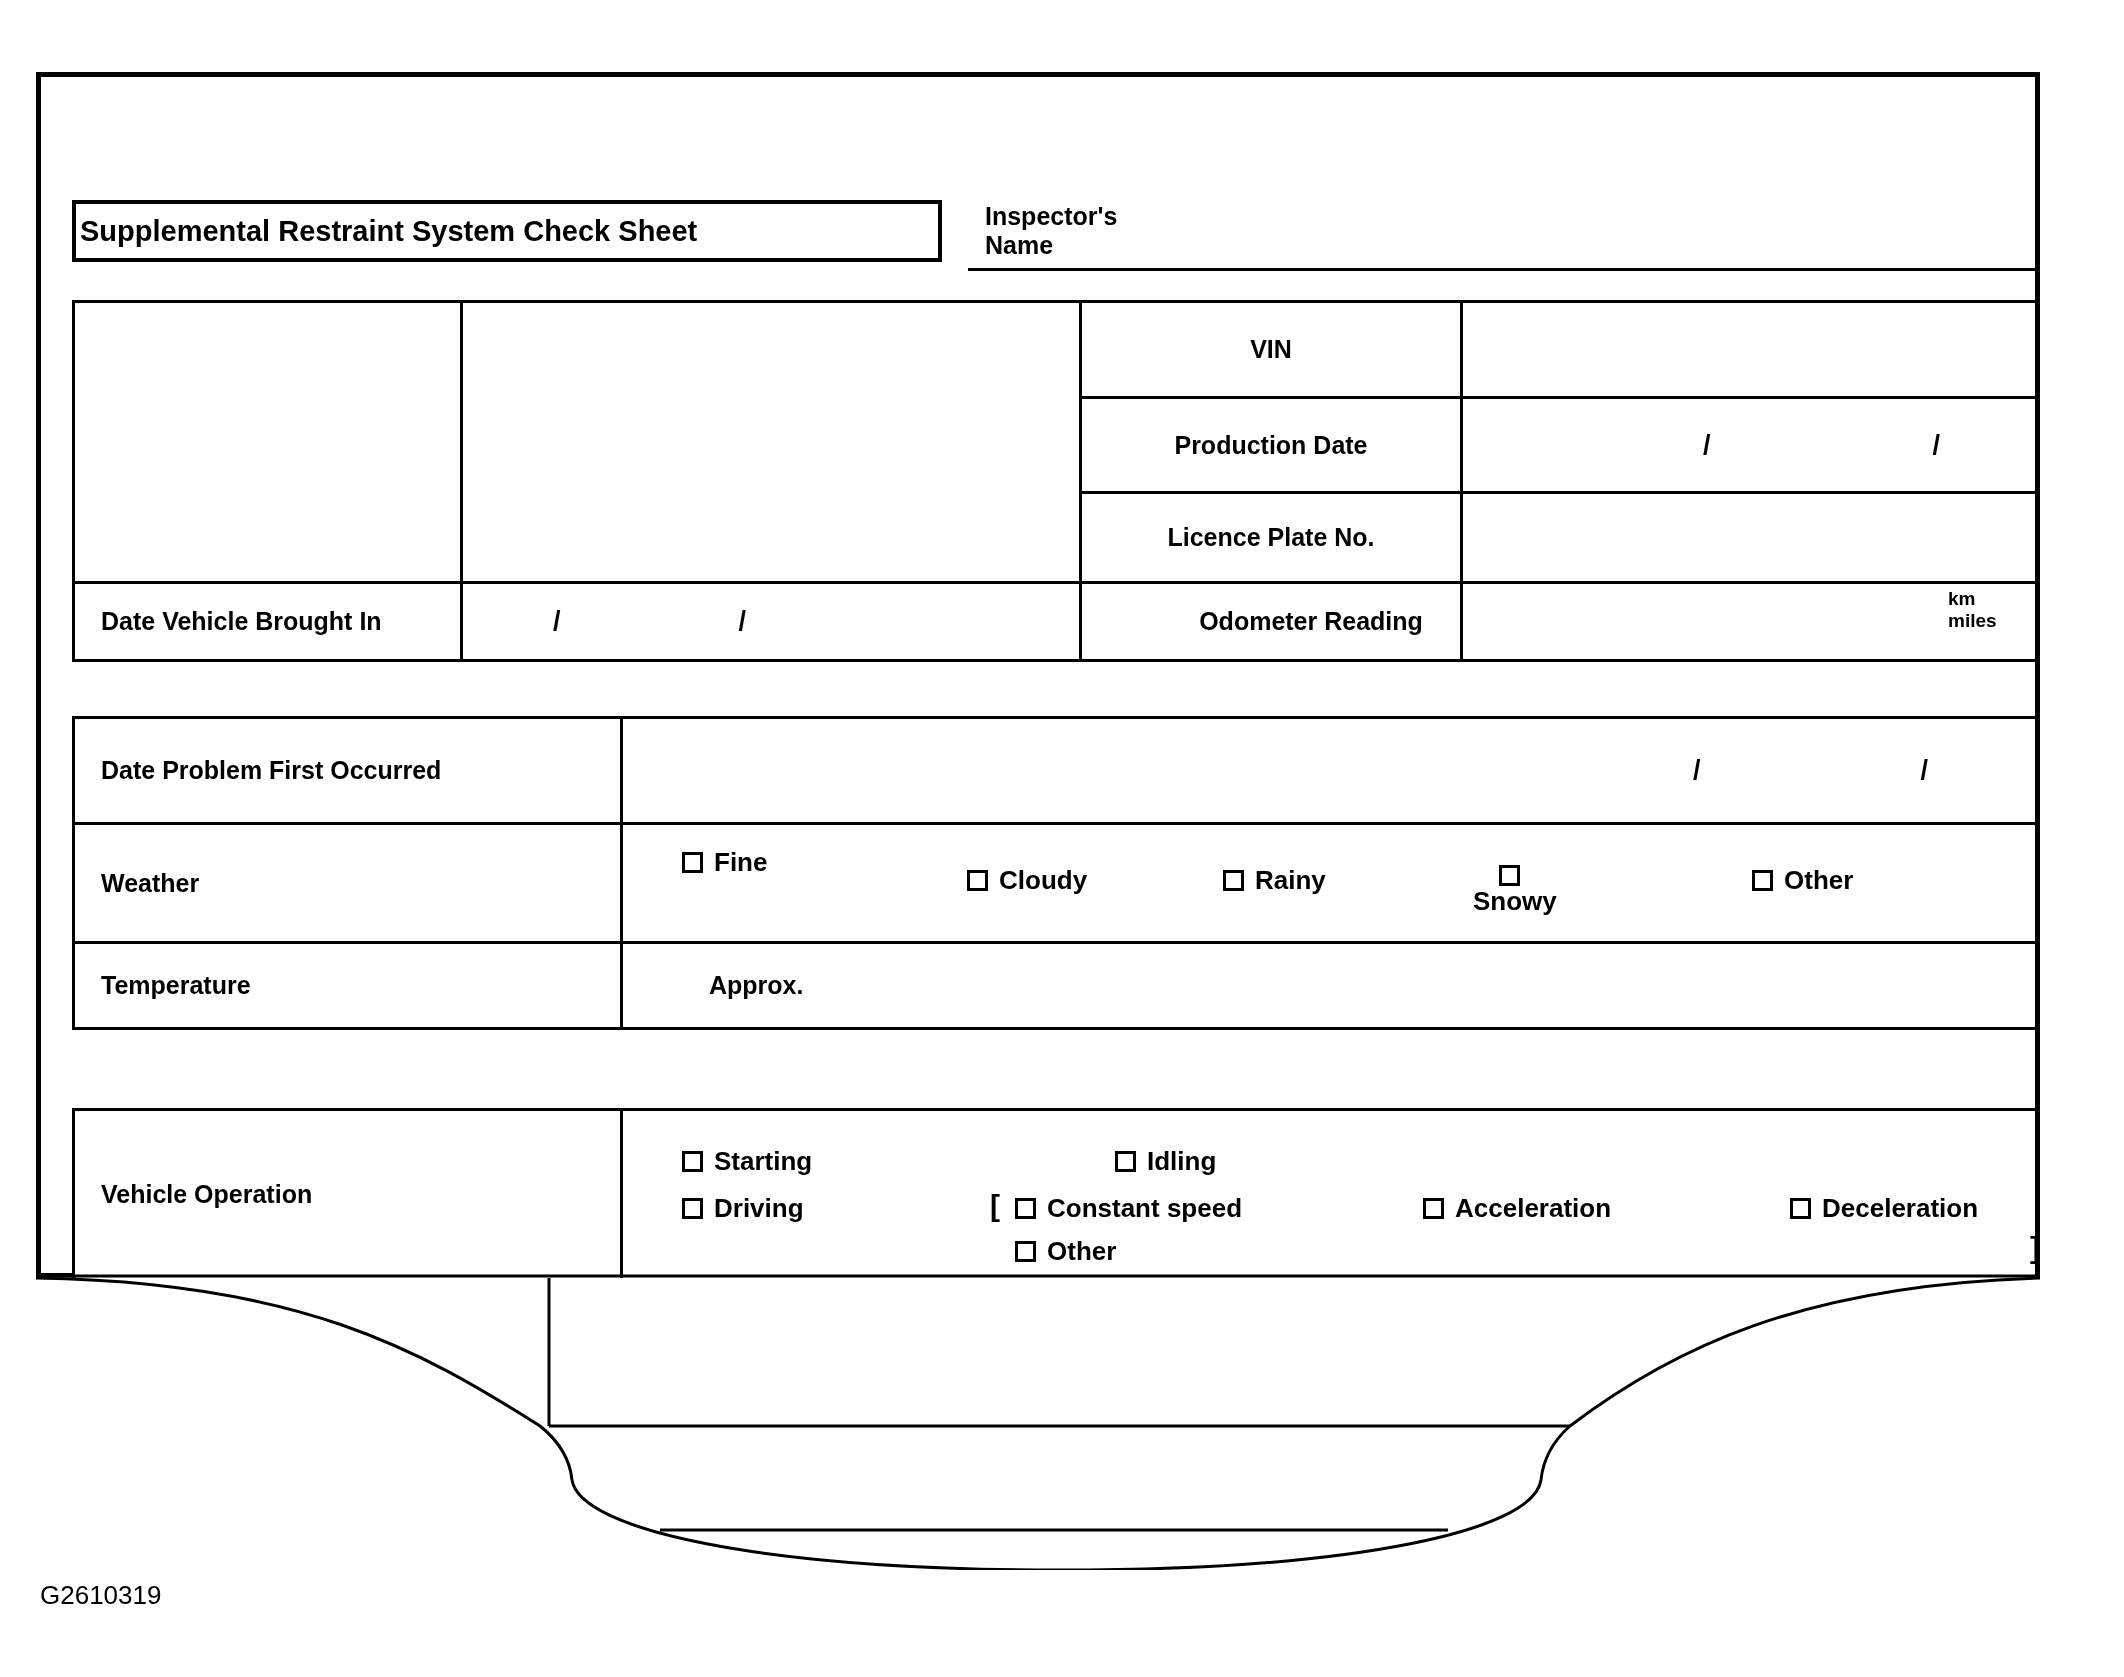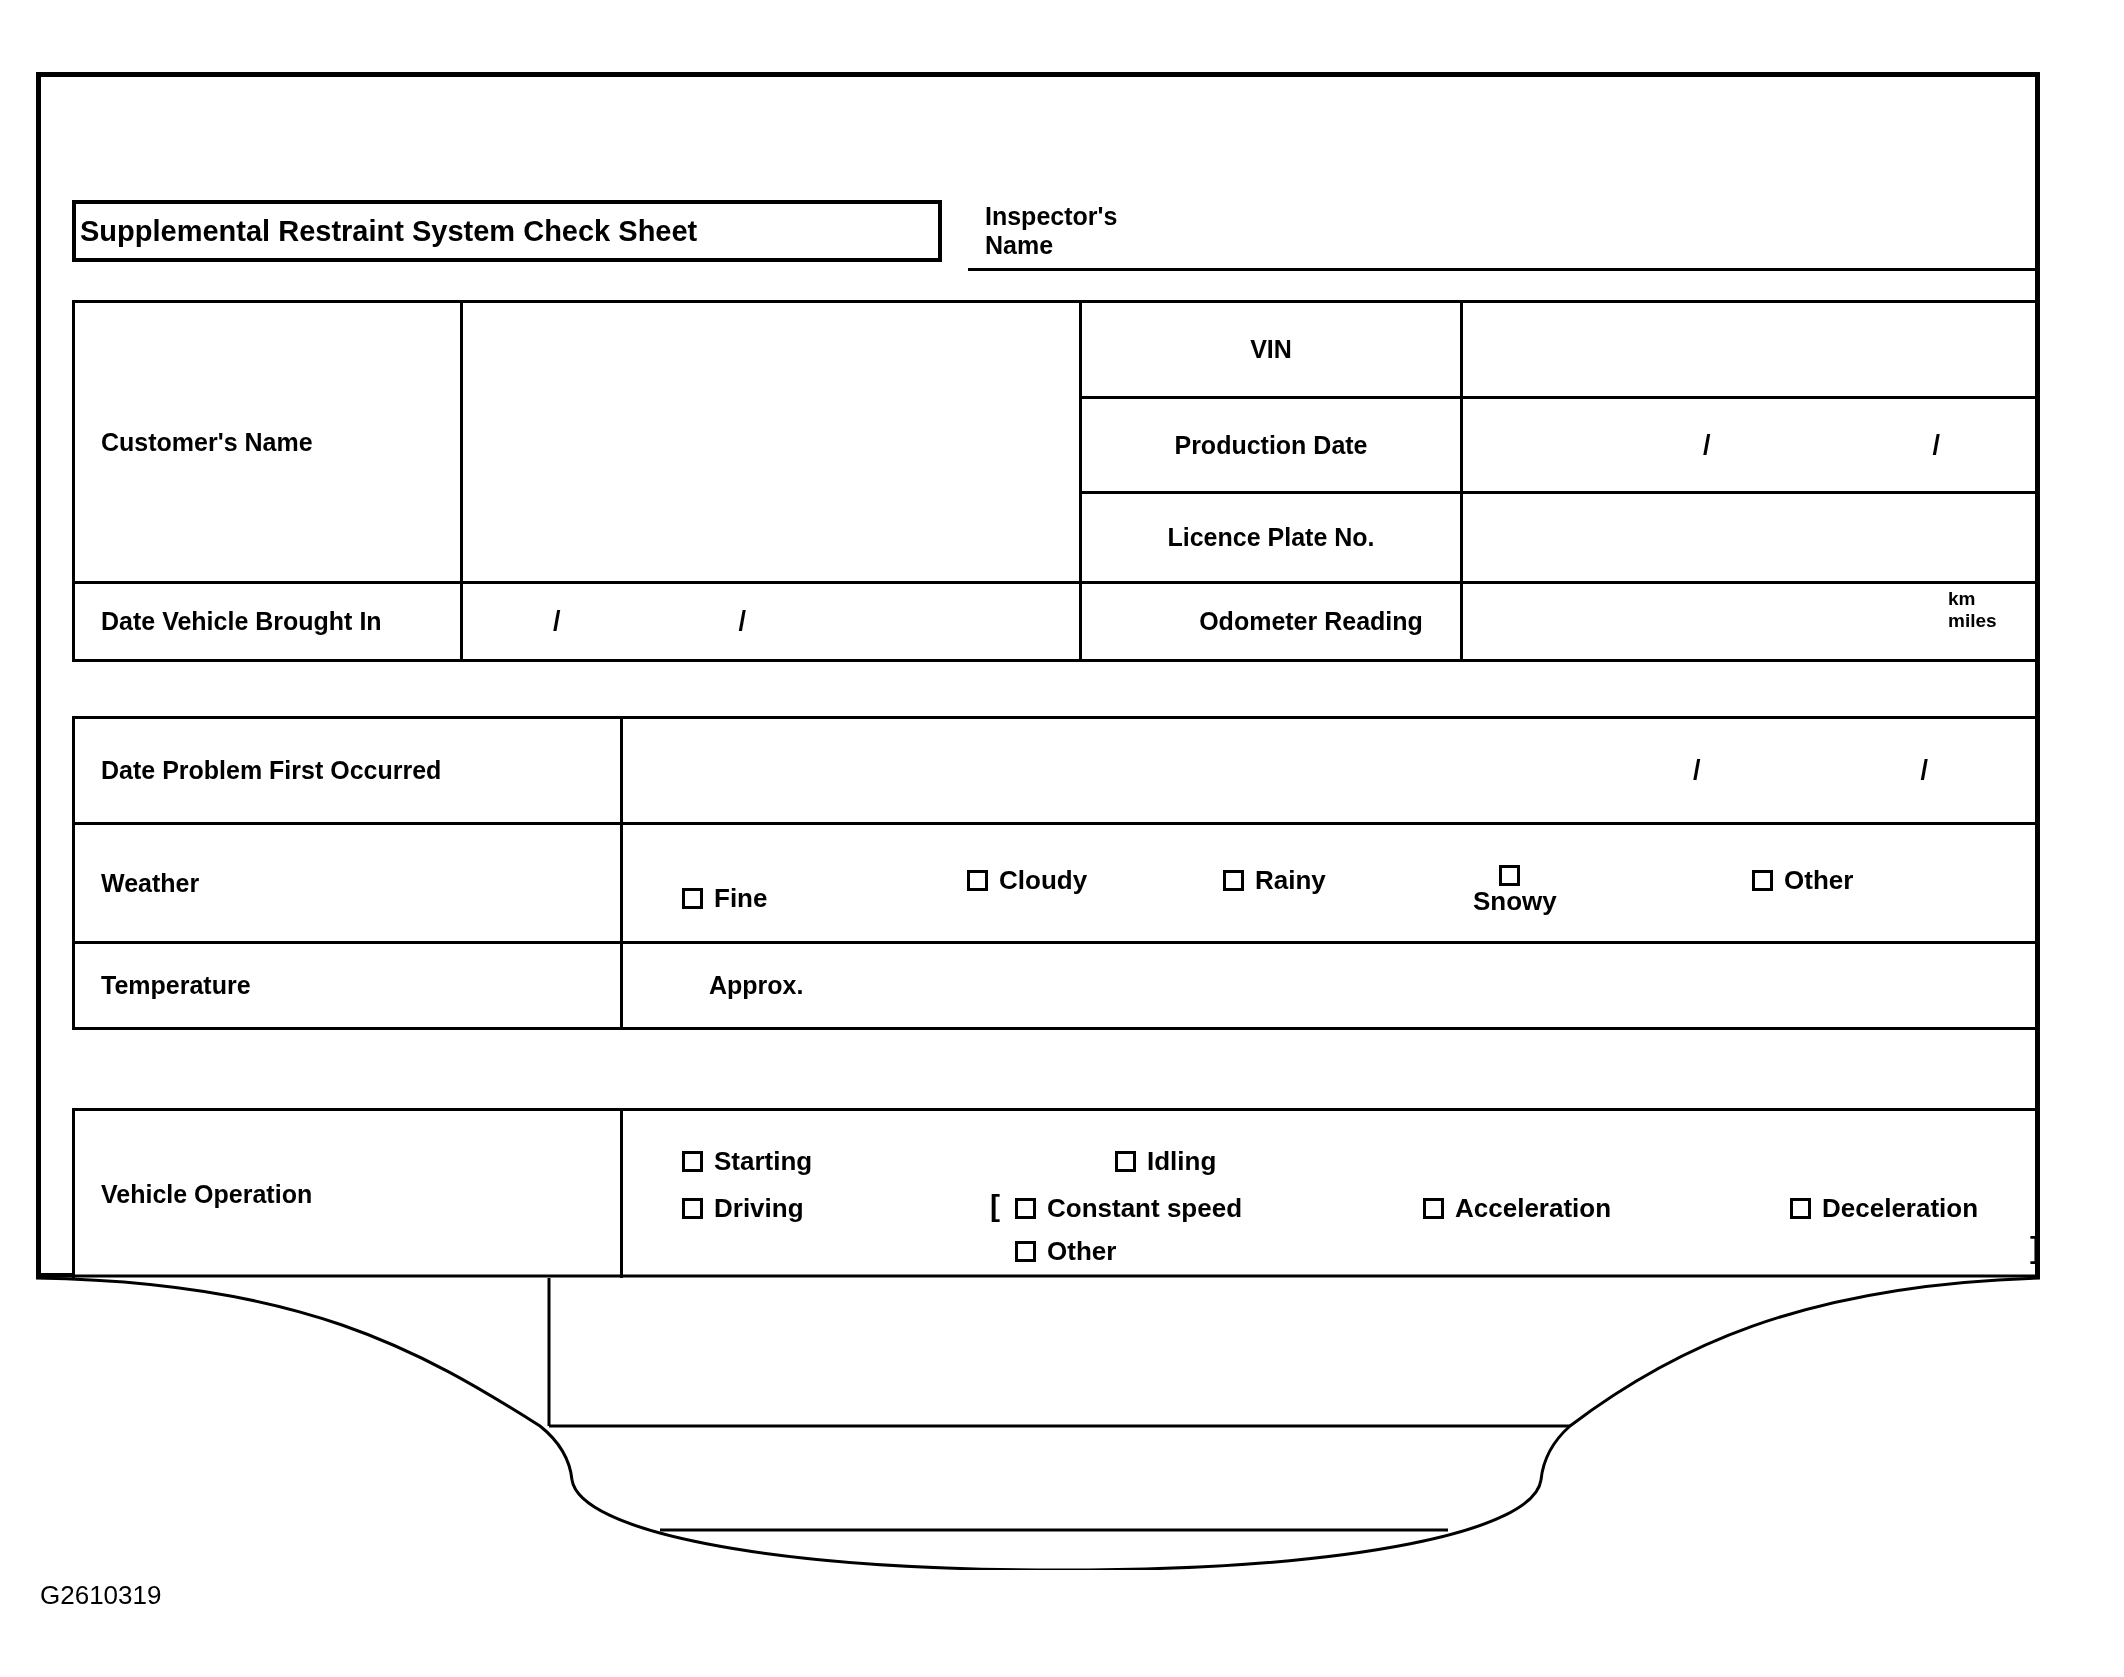--- a/index.html
+++ b/index.html
@@ -183,23 +183,20 @@
   <div class="tbl" style="left:72px; top:300px; width:1966px; height:362px;">
 
     <div class="line-v" style="left:385px; top:0; height:356px;"></div>
     <div class="line-v" style="left:1004px; top:0; height:356px;"></div>
     <div class="line-v" style="left:1385px; top:0; height:356px;"></div>
 
     <div class="line-h" style="left:1004px; top:93px; width:956px;"></div>
     <div class="line-h" style="left:1004px; top:188px; width:956px;"></div>
     <div class="line-h" style="left:0; top:278px; width:1960px;"></div>
 
-    <div class="cell pad" style="left:0; top:0; width:385px; height:278px;">
-      <span>Customer's Name</span>
-    </div>
     <div class="cell pad" style="left:388px; top:0; width:616px; height:278px;">
       <span></span>
     </div>
 
     <div class="cell pad" style="left:0; top:281px; width:385px; height:75px;">
       <span>Date Vehicle Brought In</span>
     </div>
     <div class="cell" style="left:388px; top:281px; width:616px; height:75px;">
       <span class="slash" style="margin-left:90px;">/</span>
       <span class="slash" style="margin-left:178px;">/</span>
@@ -249,21 +246,21 @@
       <span>Date Problem First Occurred</span>
     </div>
     <div class="cell" style="left:548px; top:0; width:1412px; height:103px;">
       <span class="slash" style="margin-left:1070px;">/</span>
       <span class="slash" style="margin-left:220px;">/</span>
     </div>
 
     <div class="cell pad" style="left:0; top:106px; width:539px; height:116px;">
       <span>Weather</span>
     </div>
-    <div class="opt" style="left:607px; top:164px;text-align:right;">
+    <div class="opt" style="left:607px; top:128px;text-align:right;">
       <span class="chk"></span>
       <span>Fine</span>
     </div>
     <div class="opt" style="left:892px; top:146px;">
       <span class="chk"></span>
       <span>Cloudy</span>
     </div>
     <div class="opt" style="left:1148px; top:146px;">
       <span class="chk"></span>
       <span>Rainy</span>

